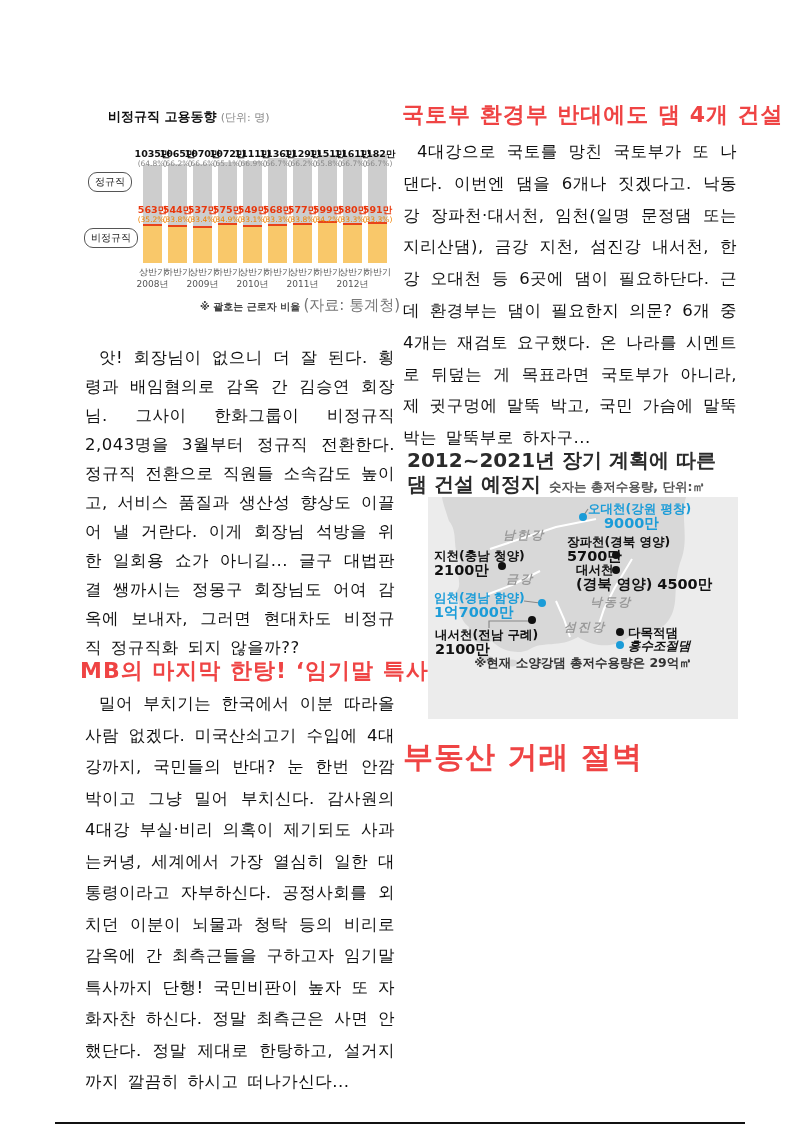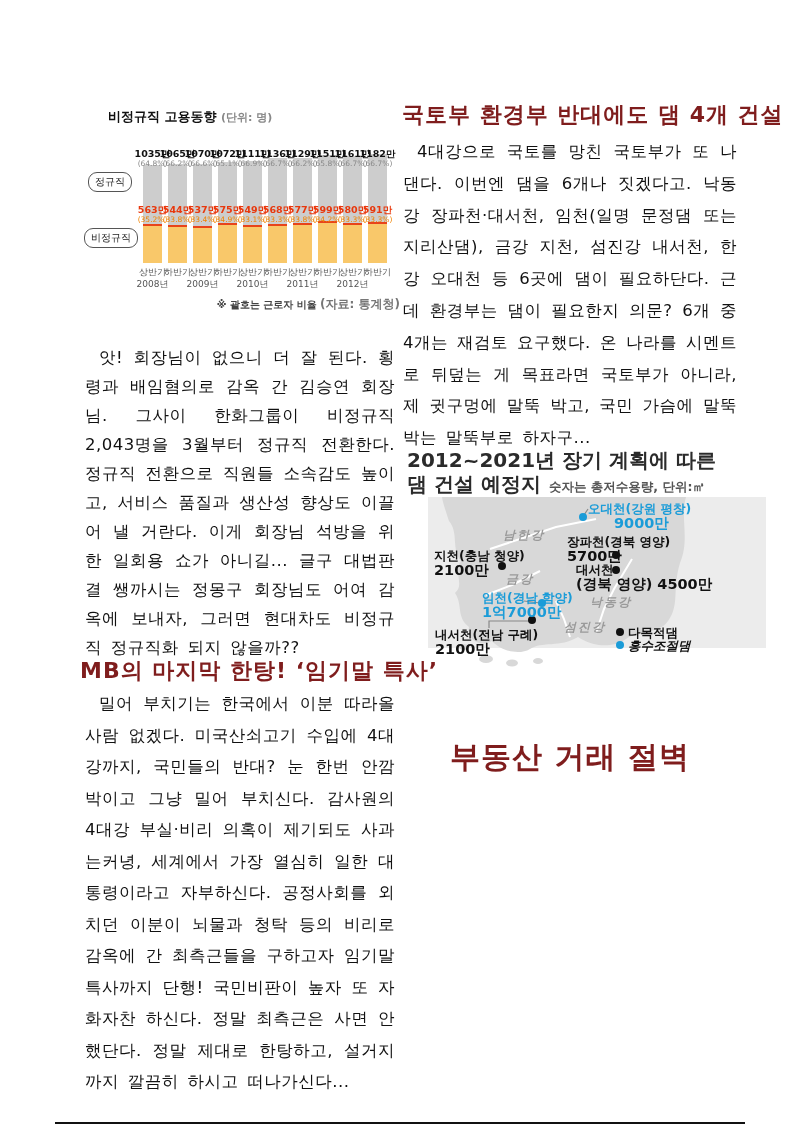--- a/index.html
+++ b/index.html
@@ -4,60 +4,60 @@
 <style>
   html,body{margin:0;padding:0;background:#ffffff;}
   body{font-family:"DejaVu Sans",sans-serif;color:#1a1a1a;}
   #page{position:relative;width:800px;height:1131px;background:#fff;overflow:hidden;}
 
   
   .abs{position:absolute;}
 
   
   #chart{left:88px;top:106px;width:312px;height:192px;}
-  #chart-title{position:absolute;left:20px;top:2px;font-size:13px;white-space:nowrap;font-weight:bold;}
+  #chart-title{position:absolute;left:20px;top:2px;font-size:13px;white-space:nowrap;}
   #chart-title b{color:#111;}
   #chart-title span{color:#888;font-size:11px;}
   #chart-plot{position:absolute;left:0;top:26px;width:312px;height:160px;}
   .chart-col{position:absolute;top:0;width:25px;height:131px;}
   .bar{position:absolute;bottom:0;left:3px;width:19px;}
   .bar.gray{background:#cdcdcd;}
   .bar.orange{background:#f9c86a;border-top:2px solid #e8441a;}
   .lbl{position:absolute;left:50%;transform:translateX(-50%);text-align:center;line-height:1.2;white-space:nowrap;}
   .lbl b{font-size:9.5px;color:#111;display:block;}
   .lbl span{display:block;font-size:7.5px;color:#888;}
   .lbl.reg{top:16px;}
   .lbl.non{top:72px;}
   .lbl.non b{color:#e8380d;}
   .lbl.non span{color:#f08300;}
   .xlab{position:absolute;top:134px;left:50%;transform:translateX(-50%);font-size:9px;color:#555;text-align:center;line-height:1.35;white-space:nowrap;}
   .legend-box{position:absolute;border:1.3px solid #555;border-radius:9px;background:#fff;font-size:10px;color:#222;padding:2px 6px;white-space:nowrap;}
   #legend-regular{left:0;top:40px;}
   #legend-nonregular{left:-4px;top:96px;}
   #chart-note{position:absolute;right:0;top:164px;font-size:10px;white-space:nowrap;}
   #chart-note b{color:#444;}
-  #chart-note span{color:#777;font-weight:bold;font-size:12px;}
-
-  
-  .article-title{font-weight:bold;color:#7f1d1d;text-align:center;letter-spacing:1px;white-space:nowrap;}
+  #chart-note span{color:#777;font-weight:normal;font-size:15px;}
+
+  
+  .article-title{font-weight:bold;color:#ef4444;letter-spacing:1px;white-space:nowrap;}
   .article-body{font-size:16.5px;color:#111;text-align:justify;text-indent:14px;letter-spacing:.5px;word-spacing:3px;}
 
   #hanwha-title{left:85px;top:310px;width:310px;font-size:23px;}
   #hanwha-body{left:85px;top:343px;width:310px;line-height:29px;}
   #mb-title{left:80px;top:656px;width:320px;font-size:22px;}
   #mb-body{left:85px;top:688px;width:310px;line-height:31.5px;}
   #dam-title{left:402px;top:100px;width:336px;font-size:22px;}
   #dam-body{left:403px;top:136px;width:334px;line-height:31.8px;}
   #re-title{left:403px;top:716px;width:334px;font-size:30px;margin-top:21px;}
   #re-body{left:403px;top:752px;width:334px;line-height:31.8px;}
 
   
   #map-title{left:407px;top:448px;width:334px;color:#2b2b2b;font-weight:bold;font-size:20px;line-height:24px;white-space:nowrap;}
   #map-subtitle{color:#555;font-size:12.5px;font-weight:bold;margin-left:8px;}
-  #map-panel{left:428px;top:497px;width:310px;height:151px;background:#ececec;padding-left:28px;}
+  #map-panel{left:428px;top:497px;width:310px;height:222px;background:#ececec;}
   #map-panel svg{position:absolute;left:0;top:0;}
   .site{position:absolute;font-weight:bold;line-height:14px;white-space:nowrap;}
   .site .l1{font-size:12.5px;}
   .site .l2{font-size:14.5px;}
   .site.black{color:#111;}
   .site.blue{color:#1b9cd8;}
   .dot{position:absolute;width:8px;height:8px;border-radius:50%;}
   .dot.black{background:#111;}
   .dot.blue{background:#1b9cd8;}
   .river{position:absolute;color:#9a9a9a;font-size:12px;font-style:italic;font-weight:bold;letter-spacing:2px;white-space:nowrap;}
@@ -253,51 +253,52 @@
 
     <span class="dot blue" style="left:151px;top:16px;"></span>
     <span class="dot black" style="left:184px;top:54px;"></span>
     <span class="dot black" style="left:70px;top:65px;"></span>
     <span class="dot black" style="left:184px;top:69px;"></span>
     <span class="dot blue" style="left:110px;top:102px;"></span>
     <span class="dot black" style="left:100px;top:119px;"></span>
 
     <div class="site blue" style="left:160px;top:5px;">
       <div class="l1">오대천(강원 평창)</div>
-      <div class="l2" style="margin-left:26px">9000만</div>
+      <div class="l2" style="margin-left:16px">9000만</div>
     </div>
     <div class="site black" style="left:139px;top:38px;">
       <div class="l1">장파천(경북 영양)</div>
       <div class="l2">5700만</div>
     </div>
     <div class="site black" style="left:6px;top:52px;">
       <div class="l1">지천(충남 청양)</div>
       <div class="l2">2100만</div>
     </div>
     <div class="site black" style="left:148px;top:66px;">
       <div class="l1">대서천</div>
       <div class="l2">(경북 영양) 4500만</div>
     </div>
-    <div class="site blue" style="left:6px;top:94px;margin-left:48px;">
+    <div class="site blue" style="left:6px;top:94px;">
       <div class="l1">임천(경남 함양)</div>
       <div class="l2">1억7000만</div>
     </div>
     <div class="site black" style="left:7px;top:131px;">
       <div class="l1">내서천(전남 구례)</div>
       <div class="l2">2100만</div>
     </div>
 
     <div class="river" style="left:75px;top:30px;">남한강</div>
     <div class="river" style="left:78px;top:74px;">금강</div>
     <div class="river" style="left:162px;top:97px;">낙동강</div>
     <div class="river" style="left:136px;top:122px;">섬진강</div>
 
     <span class="dot black" style="left:188px;top:131px;"></span>
     <div class="map-legend" style="left:200px;top:128px;">다목적댐</div>
     <span class="dot blue" style="left:188px;top:144px;"></span>
     <div class="map-legend" style="left:200px;top:141px;font-style:italic;">홍수조절댐</div>
 
+    <div id="map-note">※현재 소양강댐 총저수용량은 29억㎥</div>
   </div>
 
   <div id="re-title" class="abs article-title">부동산 거래 절벽</div>
 
   <div id="footer-rule" class="abs"></div>
 </div>
 
 </body></html>

